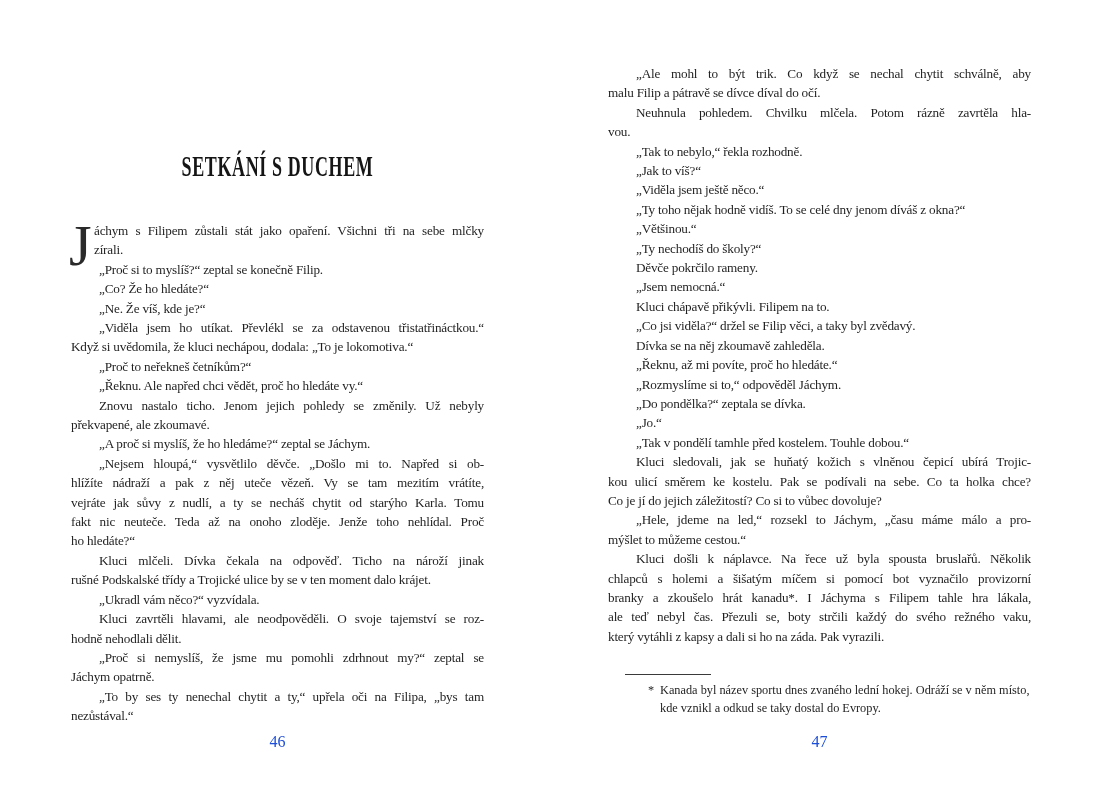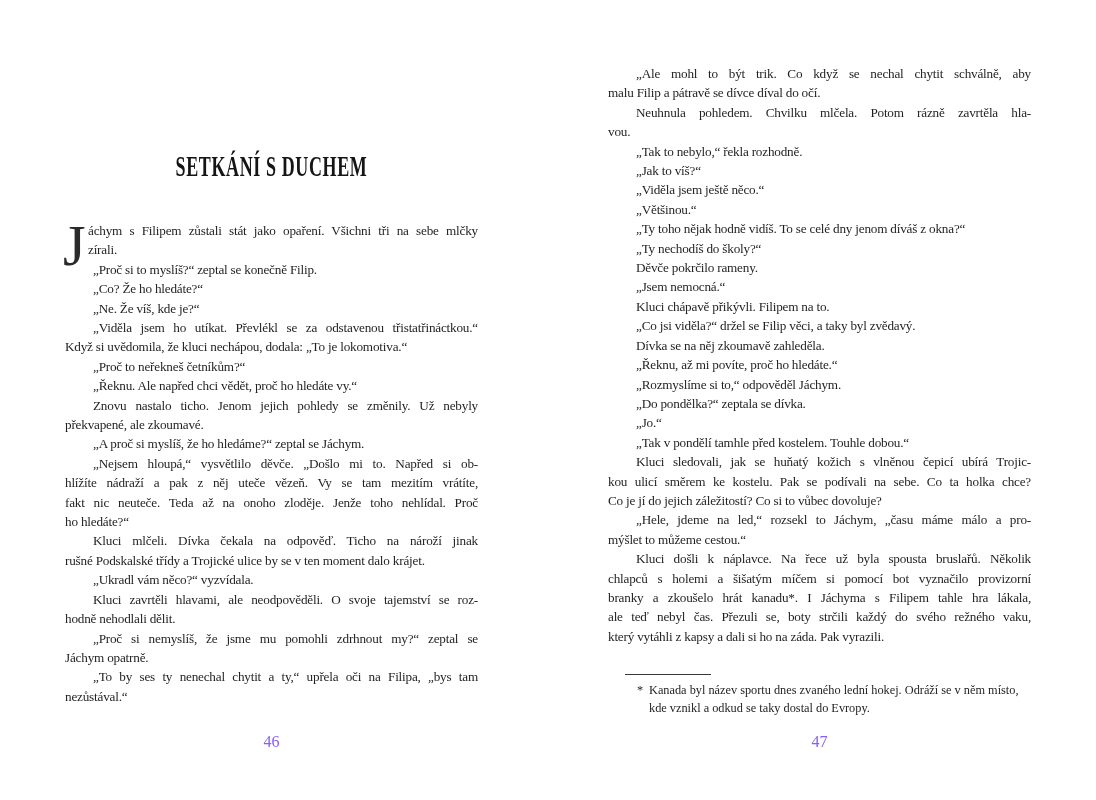--- a/index.html
+++ b/index.html
@@ -13,21 +13,21 @@
     position: relative;
     font-family: "Liberation Serif", serif;
     color: #1f1f1f;
     overflow: hidden;
   }
   .page {
     position: absolute;
     top: 0;
     height: 668px;
   }
-  .page.left  { left: 65px;  width: 413px; }
+  .page.left  { left: 71px;  width: 413px; }
   .page.right { left: 608px; width: 423px; }
 
   .chapter-title {
     position: absolute;
     top: 150px;
     left: 0;
     width: 100%;
     margin: 0;
     text-align: center;
     font-size: 29px;
@@ -80,32 +80,32 @@
     font-size: 12.3px;
     line-height: 17.5px;
     color: #242424;
   }
   .footnote-rule {
     margin-left: 17px;
     width: 86px;
     border-top: 1px solid #3a3a3a;
     margin-bottom: 7px;
   }
-  .fn-lines { margin-left: 29px; }
+  .fn-lines { margin-left: 40px; }
   .fn-marker { display: inline-block; width: 12px; }
   .fn-cont { padding-left: 12px; }
 
   .page-number {
     position: absolute;
     top: 733px;
     left: 0;
     width: 100%;
     text-align: center;
     font-size: 16px;
-    color: #8b5cf6;
+    color: #1d4ed8;
   }
 </style>
 </head>
 <body>
 
 <div style="position:absolute; inset:0;">
 
   <section class="page left">
     <h1 class="chapter-title">SETKÁNÍ S DUCHEM</h1>
 
@@ -123,20 +123,21 @@
         <div class="line indent">„Ne. Že víš, kde je?“</div>
         <div class="line indent just">„Viděla jsem ho utíkat. Převlékl se za odstavenou třistatřináctkou.“</div>
         <div class="line">Když si uvědomila, že kluci nechápou, dodala: „To je lokomotiva.“</div>
         <div class="line indent">„Proč to neřekneš četníkům?“</div>
         <div class="line indent">„Řeknu. Ale napřed chci vědět, proč ho hledáte vy.“</div>
         <div class="line indent just">Znovu nastalo ticho. Jenom jejich pohledy se změnily. Už nebyly</div>
         <div class="line">překvapené, ale zkoumavé.</div>
         <div class="line indent">„A proč si myslíš, že ho hledáme?“ zeptal se Jáchym.</div>
         <div class="line indent just">„Nejsem hloupá,“ vysvětlilo děvče. „Došlo mi to. Napřed si ob-</div>
         <div class="line just">hlížíte nádraží a pak z něj uteče vězeň. Vy se tam mezitím vrátíte,</div>
+        <div class="line just">vejráte jak sůvy z nudlí, a ty se necháš chytit od starýho Karla. Tomu</div>
         <div class="line just">fakt nic neuteče. Teda až na onoho zloděje. Jenže toho nehlídal. Proč</div>
         <div class="line">ho hledáte?“</div>
         <div class="line indent just">Kluci mlčeli. Dívka čekala na odpověď. Ticho na nároží jinak</div>
         <div class="line">rušné Podskalské třídy a Trojické ulice by se v ten moment dalo krájet.</div>
         <div class="line indent">„Ukradl vám něco?“ vyzvídala.</div>
         <div class="line indent just">Kluci zavrtěli hlavami, ale neodpověděli. O svoje tajemství se roz-</div>
         <div class="line">hodně nehodlali dělit.</div>
         <div class="line indent just">„Proč si nemyslíš, že jsme mu pomohli zdrhnout my?“ zeptal se</div>
         <div class="line">Jáchym opatrně.</div>
         <div class="line indent just">„To by ses ty nenechal chytit a ty,“ upřela oči na Filipa, „bys tam</div>
@@ -148,22 +149,22 @@
 
   <section class="page right">
     <div class="body-lines">
         <div class="line indent just">„Ale mohl to být trik. Co když se nechal chytit schválně, aby</div>
         <div class="line">malu Filip a pátravě se dívce díval do očí.</div>
         <div class="line indent just">Neuhnula pohledem. Chvilku mlčela. Potom rázně zavrtěla hla-</div>
         <div class="line">vou.</div>
         <div class="line indent">„Tak to nebylo,“ řekla rozhodně.</div>
         <div class="line indent">„Jak to víš?“</div>
         <div class="line indent">„Viděla jsem ještě něco.“</div>
+        <div class="line indent">„Ty toho nějak hodně vidíš. To se celé dny jenom díváš z okna?“</div>
         <div class="line indent">„Většinou.“</div>
-        <div class="line indent">„Ty toho nějak hodně vidíš. To se celé dny jenom díváš z okna?“</div>
         <div class="line indent">„Ty nechodíš do školy?“</div>
         <div class="line indent">Děvče pokrčilo rameny.</div>
         <div class="line indent">„Jsem nemocná.“</div>
         <div class="line indent">Kluci chápavě přikývli. Filipem na to.</div>
         <div class="line indent">„Co jsi viděla?“ držel se Filip věci, a taky byl zvědavý.</div>
         <div class="line indent">Dívka se na něj zkoumavě zahleděla.</div>
         <div class="line indent">„Řeknu, až mi povíte, proč ho hledáte.“</div>
         <div class="line indent">„Rozmyslíme si to,“ odpověděl Jáchym.</div>
         <div class="line indent">„Do pondělka?“ zeptala se dívka.</div>
         <div class="line indent">„Jo.“</div>

